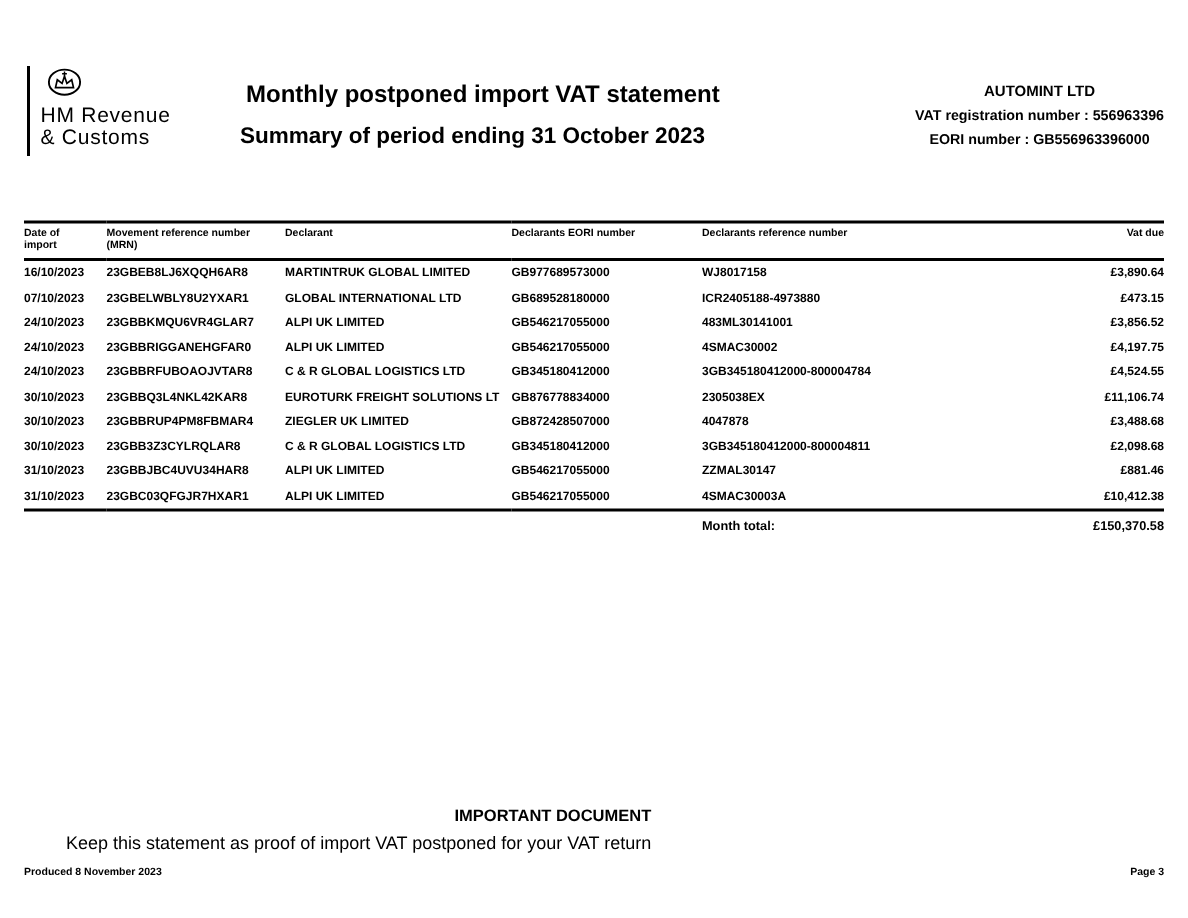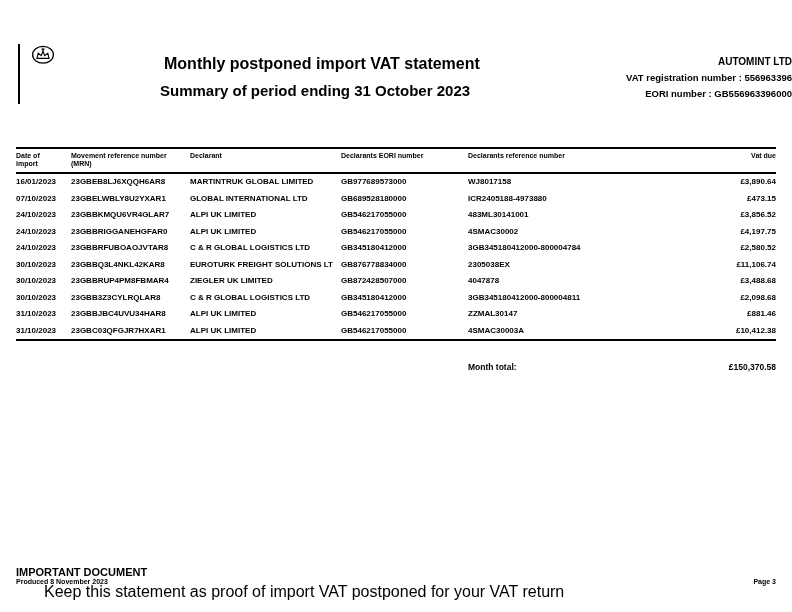--- a/index.html
+++ b/index.html
@@ -13,61 +13,65 @@
 
   
   .logo { position: absolute; left: 18px; top: 42px; width: 130px; height: 64px; }
   .logo-rule { position: absolute; left: 0; top: 2px; width: 2px; height: 60px; background: #000; }
   .crown { position: absolute; left: 9px; top: 0; width: 32px; height: 24px; }
   .logo-text { position: absolute; left: 9px; top: 27px; font-size: 14px; line-height: 15px; letter-spacing: 0.5px; }
 
   
   .doc-title { position: absolute; left: 164px; top: 55px; font-size: 16px; font-weight: bold; }
   .doc-subtitle { position: absolute; left: 160px; top: 82px; font-size: 15px; font-weight: bold; }
-  .header-right { position: absolute; right: 0; top: 56px; text-align: right; font-weight: bold; }
+  .header-right { position: absolute; right: 16px; top: 56px; text-align: center; font-weight: bold; }
   .header-right .company { font-size: 10px; margin-bottom: 5px; }
   .header-right .reg-line { font-size: 9.5px; margin-bottom: 5px; }
 
   
   .table-wrap { position: absolute; left: 16px; top: 147px; width: 760px; }
   table { width: 760px; border-collapse: collapse; table-layout: fixed; }
   thead th {
     font-size: 7px; font-weight: bold; text-align: left; vertical-align: top;
     border-top: 2px solid #000; border-bottom: 2px solid #000;
     padding: 3px 2px 4px 0; white-space: pre-line; line-height: 8px;
   }
   thead th.num { text-align: right; padding-right: 0; }
   tbody td, tfoot td {
     font-size: 8px; font-weight: bold; line-height: 8.5px;
     padding: 4px 2px 4px 0; white-space: nowrap; overflow: hidden;
   }
   td.num { text-align: right; padding-right: 0; }
   tbody tr:last-child td { border-bottom: 2px solid #000; }
-  tfoot td { font-size: 8.5px; padding-top: 22px; }
-
-  
-  .notice { position: absolute; left: 16px; top: 566px; }
+  tfoot td { font-size: 8.5px; padding-top: 5px; }
+
+  
+  .notice { position: absolute; left: 16px; top: 538px; text-align: right; }
   .notice-heading { font-size: 11px; font-weight: bold; margin-bottom: 5px; }
-  .notice-body { font-size: 16px; padding-left: 28px; }
+  .notice-body { font-size: 12px; padding-left: 28px; }
   .footer { position: absolute; left: 16px; right: 16px; top: 578px;
             display: flex; justify-content: space-between;
             font-size: 7px; font-weight: bold; }
 </style>
 </head>
 <body>
 
 <div class="page">
 
   <div class="logo">
     <div class="logo-rule"></div>
     <svg class="crown" viewBox="0 0 40 30">
       <ellipse cx="20" cy="16" rx="13" ry="10.5" fill="none" stroke="#000" stroke-width="1.6"></ellipse>
       <path d="M12.5 20.5 h15 l-1.5 -6.5 -4 3 -2 -6 -2 6 -4 -3 z" fill="none" stroke="#000" stroke-width="1.4"></path>
       <path d="M20 7 v4 M18 9 h4" stroke="#000" stroke-width="1.2"></path>
     </svg>
+    <div class="logo-text">
+      <div>HM Revenue</div>
+      <div>&amp; Customs</div>
+    </div>
   </div>
 
   <div class="doc-title">Monthly postponed import VAT statement</div>
   <div class="doc-subtitle">Summary of period ending 31 October 2023</div>
 
   <div class="header-right">
     <div class="company">AUTOMINT LTD</div>
     <div class="reg-line">VAT registration number : 556963396</div>
     <div class="reg-line">EORI number : GB556963396000</div>
   </div>
@@ -89,21 +93,21 @@
           <th>Movement reference number
 (MRN)</th>
           <th>Declarant</th>
           <th>Declarants EORI number</th>
           <th>Declarants reference number</th>
           <th class="num">Vat due</th>
         </tr>
       </thead>
       <tbody>
           <tr>
-    <td>16/01/2023</td>
+    <td>16/10/2023</td>
     <td>23GBEB8LJ6XQQH6AR8</td>
     <td>MARTINTRUK GLOBAL LIMITED</td>
     <td>GB977689573000</td>
     <td>WJ8017158</td>
     <td class="num">£3,890.64</td>
   </tr>
           <tr>
     <td>07/10/2023</td>
     <td>23GBELWBLY8U2YXAR1</td>
     <td>GLOBAL INTERNATIONAL LTD</td>
@@ -126,21 +130,21 @@
     <td>GB546217055000</td>
     <td>4SMAC30002</td>
     <td class="num">£4,197.75</td>
   </tr>
           <tr>
     <td>24/10/2023</td>
     <td>23GBBRFUBOAOJVTAR8</td>
     <td>C &amp; R GLOBAL LOGISTICS LTD</td>
     <td>GB345180412000</td>
     <td>3GB345180412000-800004784</td>
-    <td class="num">£2,580.52</td>
+    <td class="num">£4,524.55</td>
   </tr>
           <tr>
     <td>30/10/2023</td>
     <td>23GBBQ3L4NKL42KAR8</td>
     <td>EUROTURK FREIGHT SOLUTIONS  LT</td>
     <td>GB876778834000</td>
     <td>2305038EX</td>
     <td class="num">£11,106.74</td>
   </tr>
           <tr>

